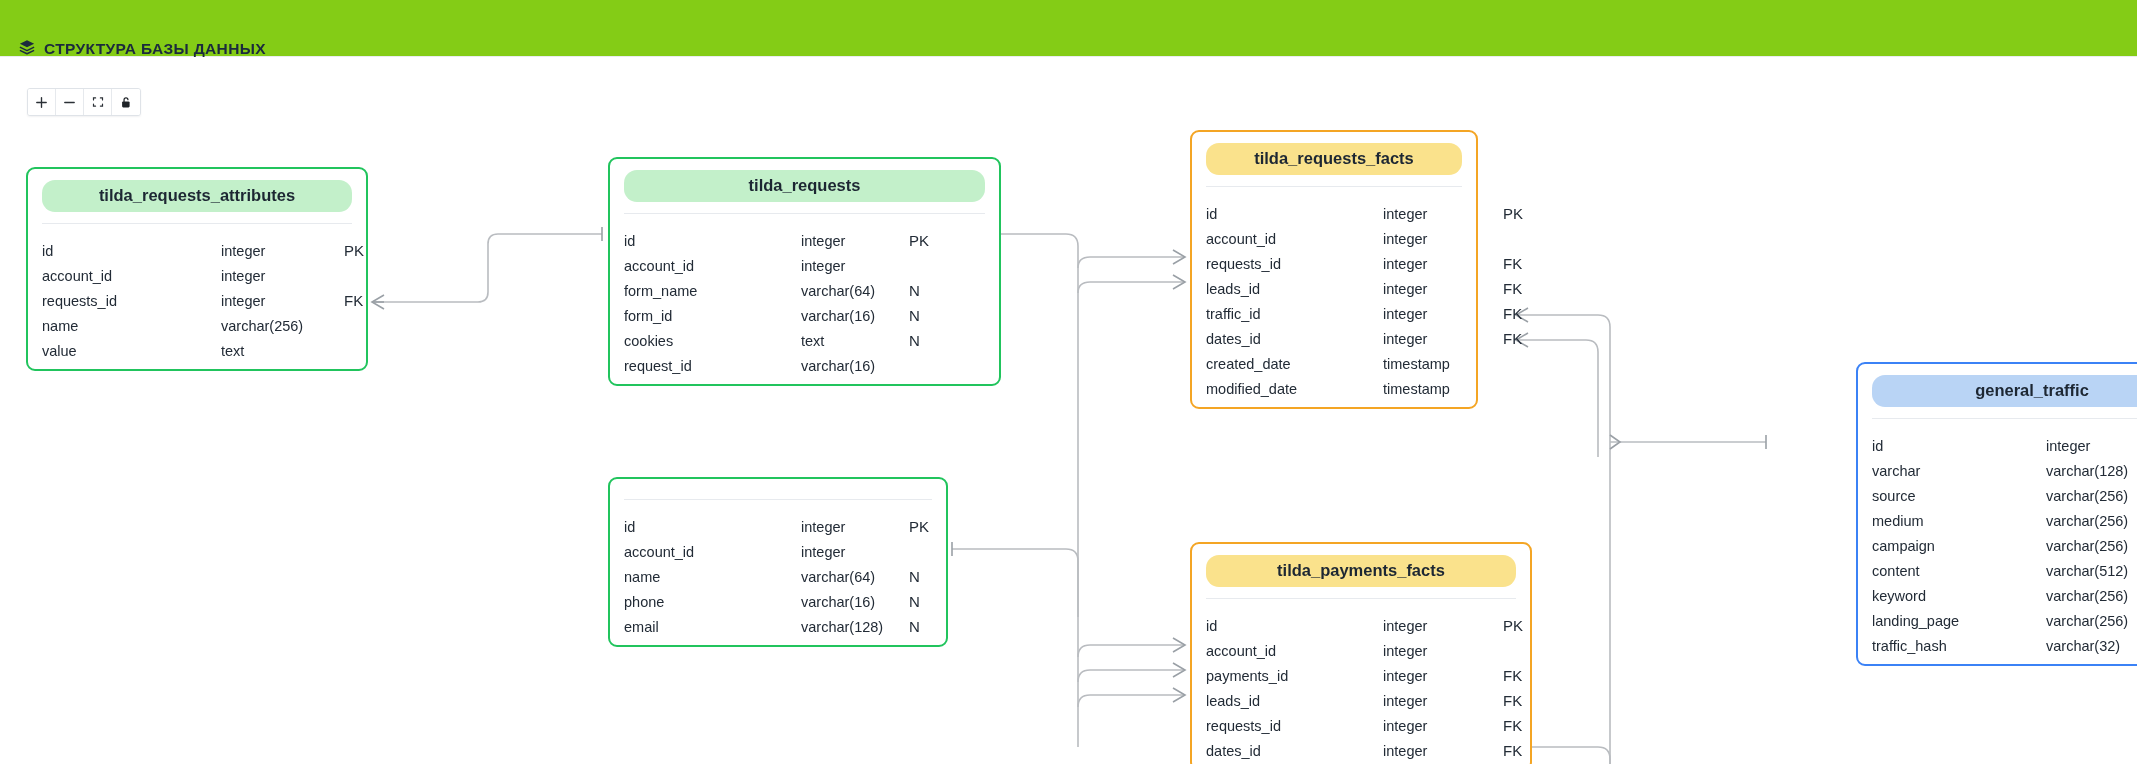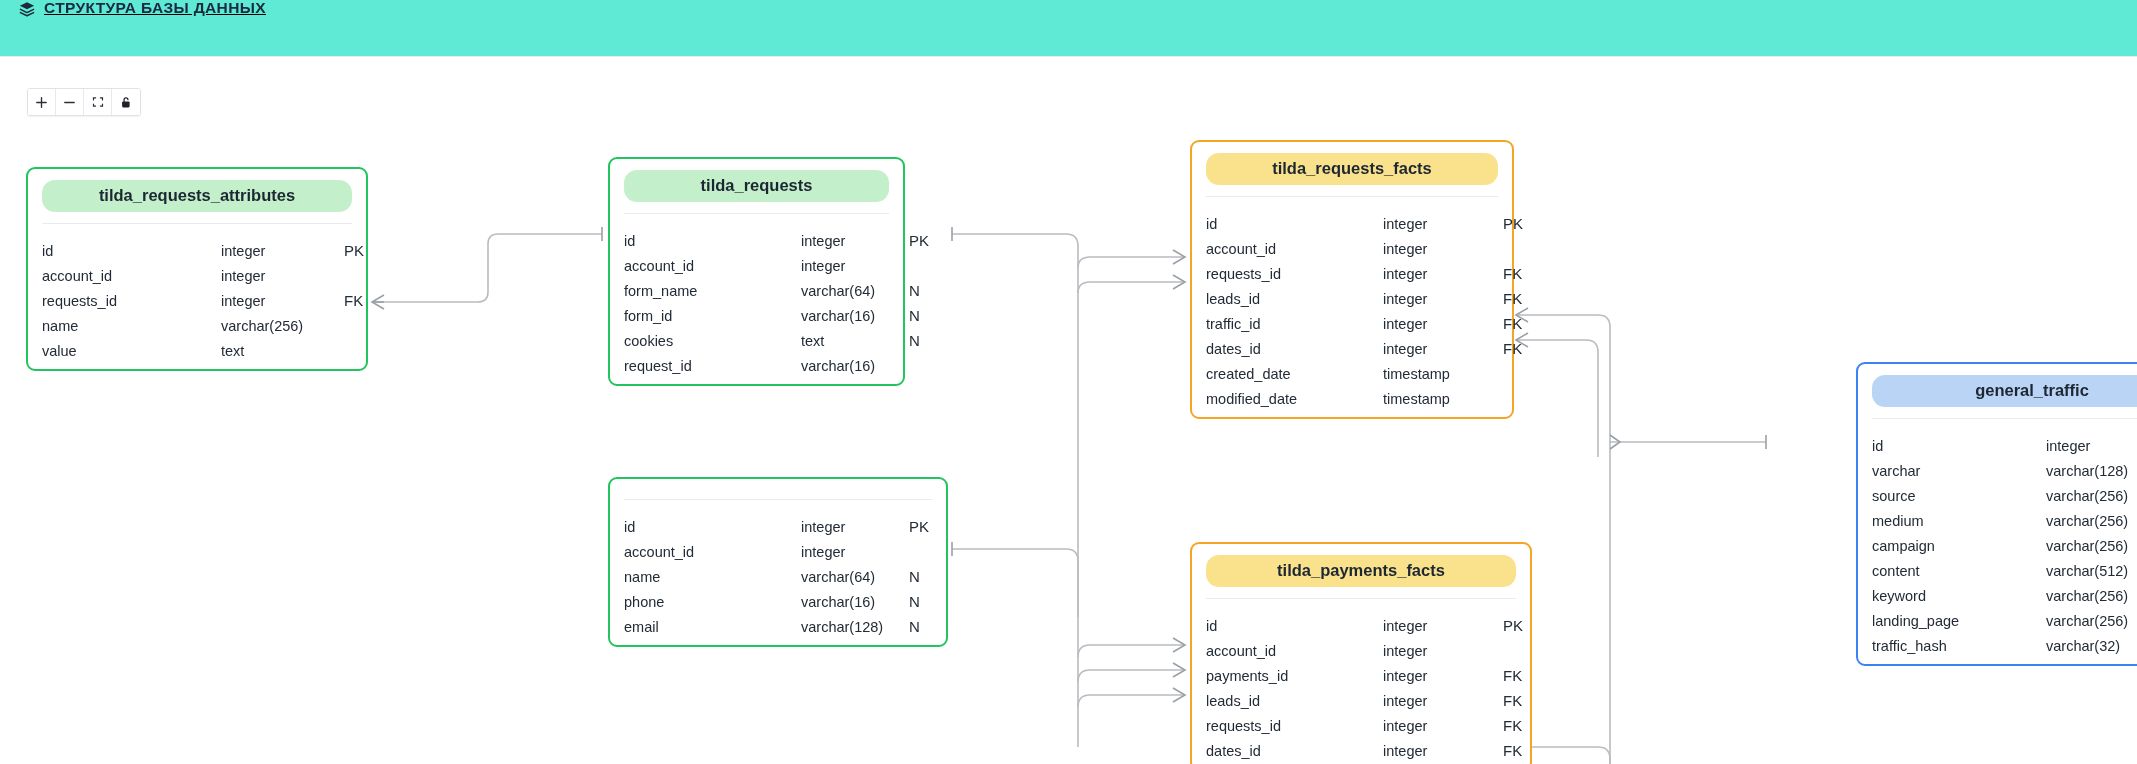--- a/index.html
+++ b/index.html
@@ -8,22 +8,22 @@
     width: 2137px; height: 764px;
     background: #ffffff;
     font-family: "Liberation Sans", sans-serif;
     overflow: hidden;
   }
   #page { position: relative; width: 2137px; height: 764px; background: #fff; }
 
   
   .page-header {
     position: absolute; left: 0; top: 0; width: 2137px; height: 57px;
-    display: flex; align-items: flex-start; padding-left: 18px;
-    border-bottom: 1px solid #e9ecef; background: #5eead4; text-decoration: underline;
+    display: flex; align-items: flex-end; padding-left: 18px;
+    border-bottom: 1px solid #e9ecef; background: #84cc16;
   }
   .layers-icon { width: 18px; height: 18px; margin-right: 8px; flex: 0 0 auto; display:block; }
   .page-title {
     font-size: 15.5px; font-weight: 700; color: #1b2a3d;
     letter-spacing: .35px; text-transform: uppercase; line-height: 1;
   }
 
   
   .toolbar {
     position: absolute; left: 27px; top: 88px;
@@ -194,21 +194,21 @@
               <span class="field-type">varchar(256)</span>
               <span class="field-key"></span>
             </div>
             <div class="field-row">
               <span class="field-name">value</span>
               <span class="field-type">text</span>
               <span class="field-key"></span>
             </div>
           </div>
         </div>
-        <div class="entity green" style="left: 608px; top: 100px; width: 297px; --typex: 180px; --keyx: 288px;">
+        <div class="entity green" style="left: 608px; top: 100px; width: 393px; --typex: 180px; --keyx: 288px;">
           <div class="entity-title">tilda_requests</div>
           <div class="entity-divider"></div>
           <div class="fields">
             <div class="field-row">
               <span class="field-name">id</span>
               <span class="field-type">integer</span>
               <span class="field-key">PK</span>
             </div>
             <div class="field-row">
               <span class="field-name">account_id</span>
@@ -230,21 +230,21 @@
               <span class="field-type">text</span>
               <span class="field-key">N</span>
             </div>
             <div class="field-row">
               <span class="field-name">request_id</span>
               <span class="field-type">varchar(16)</span>
               <span class="field-key"></span>
             </div>
           </div>
         </div>
-        <div class="entity orange" style="left: 1190px; top: 83px; width: 324px; --typex: 180px; --keyx: 300px;">
+        <div class="entity orange" style="left: 1190px; top: 73px; width: 288px; --typex: 180px; --keyx: 300px;">
           <div class="entity-title">tilda_requests_facts</div>
           <div class="entity-divider"></div>
           <div class="fields">
             <div class="field-row">
               <span class="field-name">id</span>
               <span class="field-type">integer</span>
               <span class="field-key">PK</span>
             </div>
             <div class="field-row">
               <span class="field-name">account_id</span>

